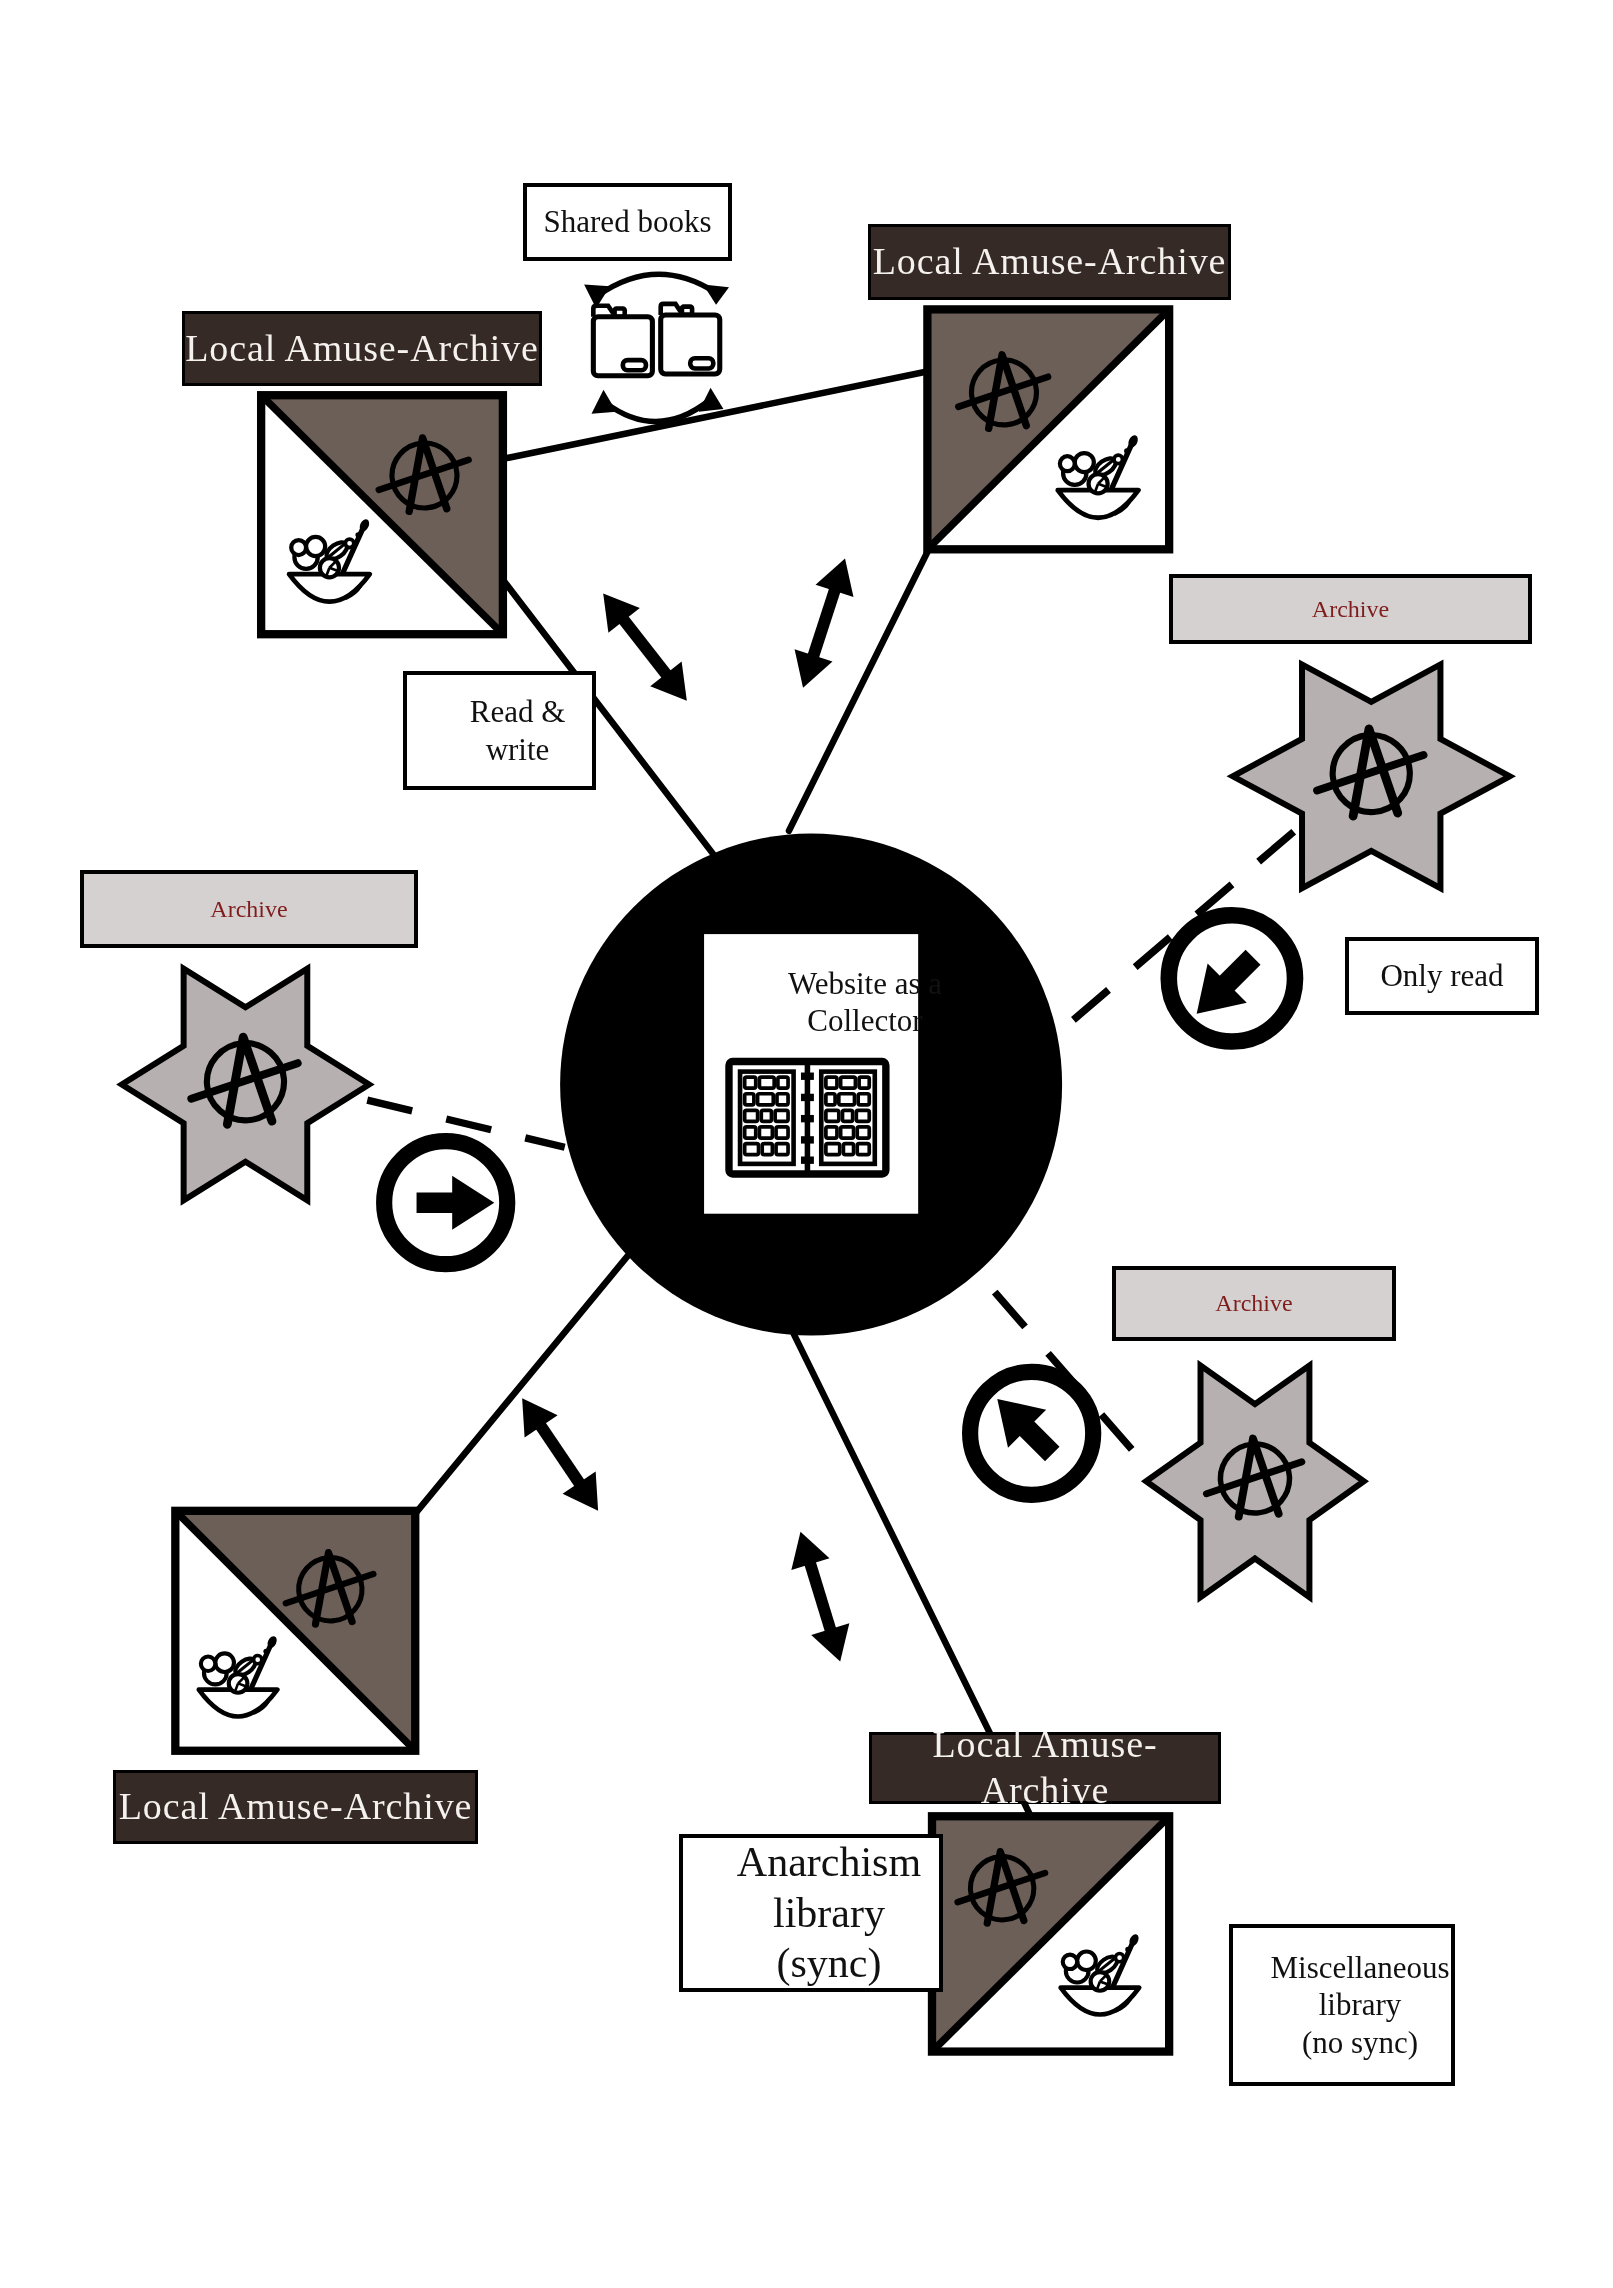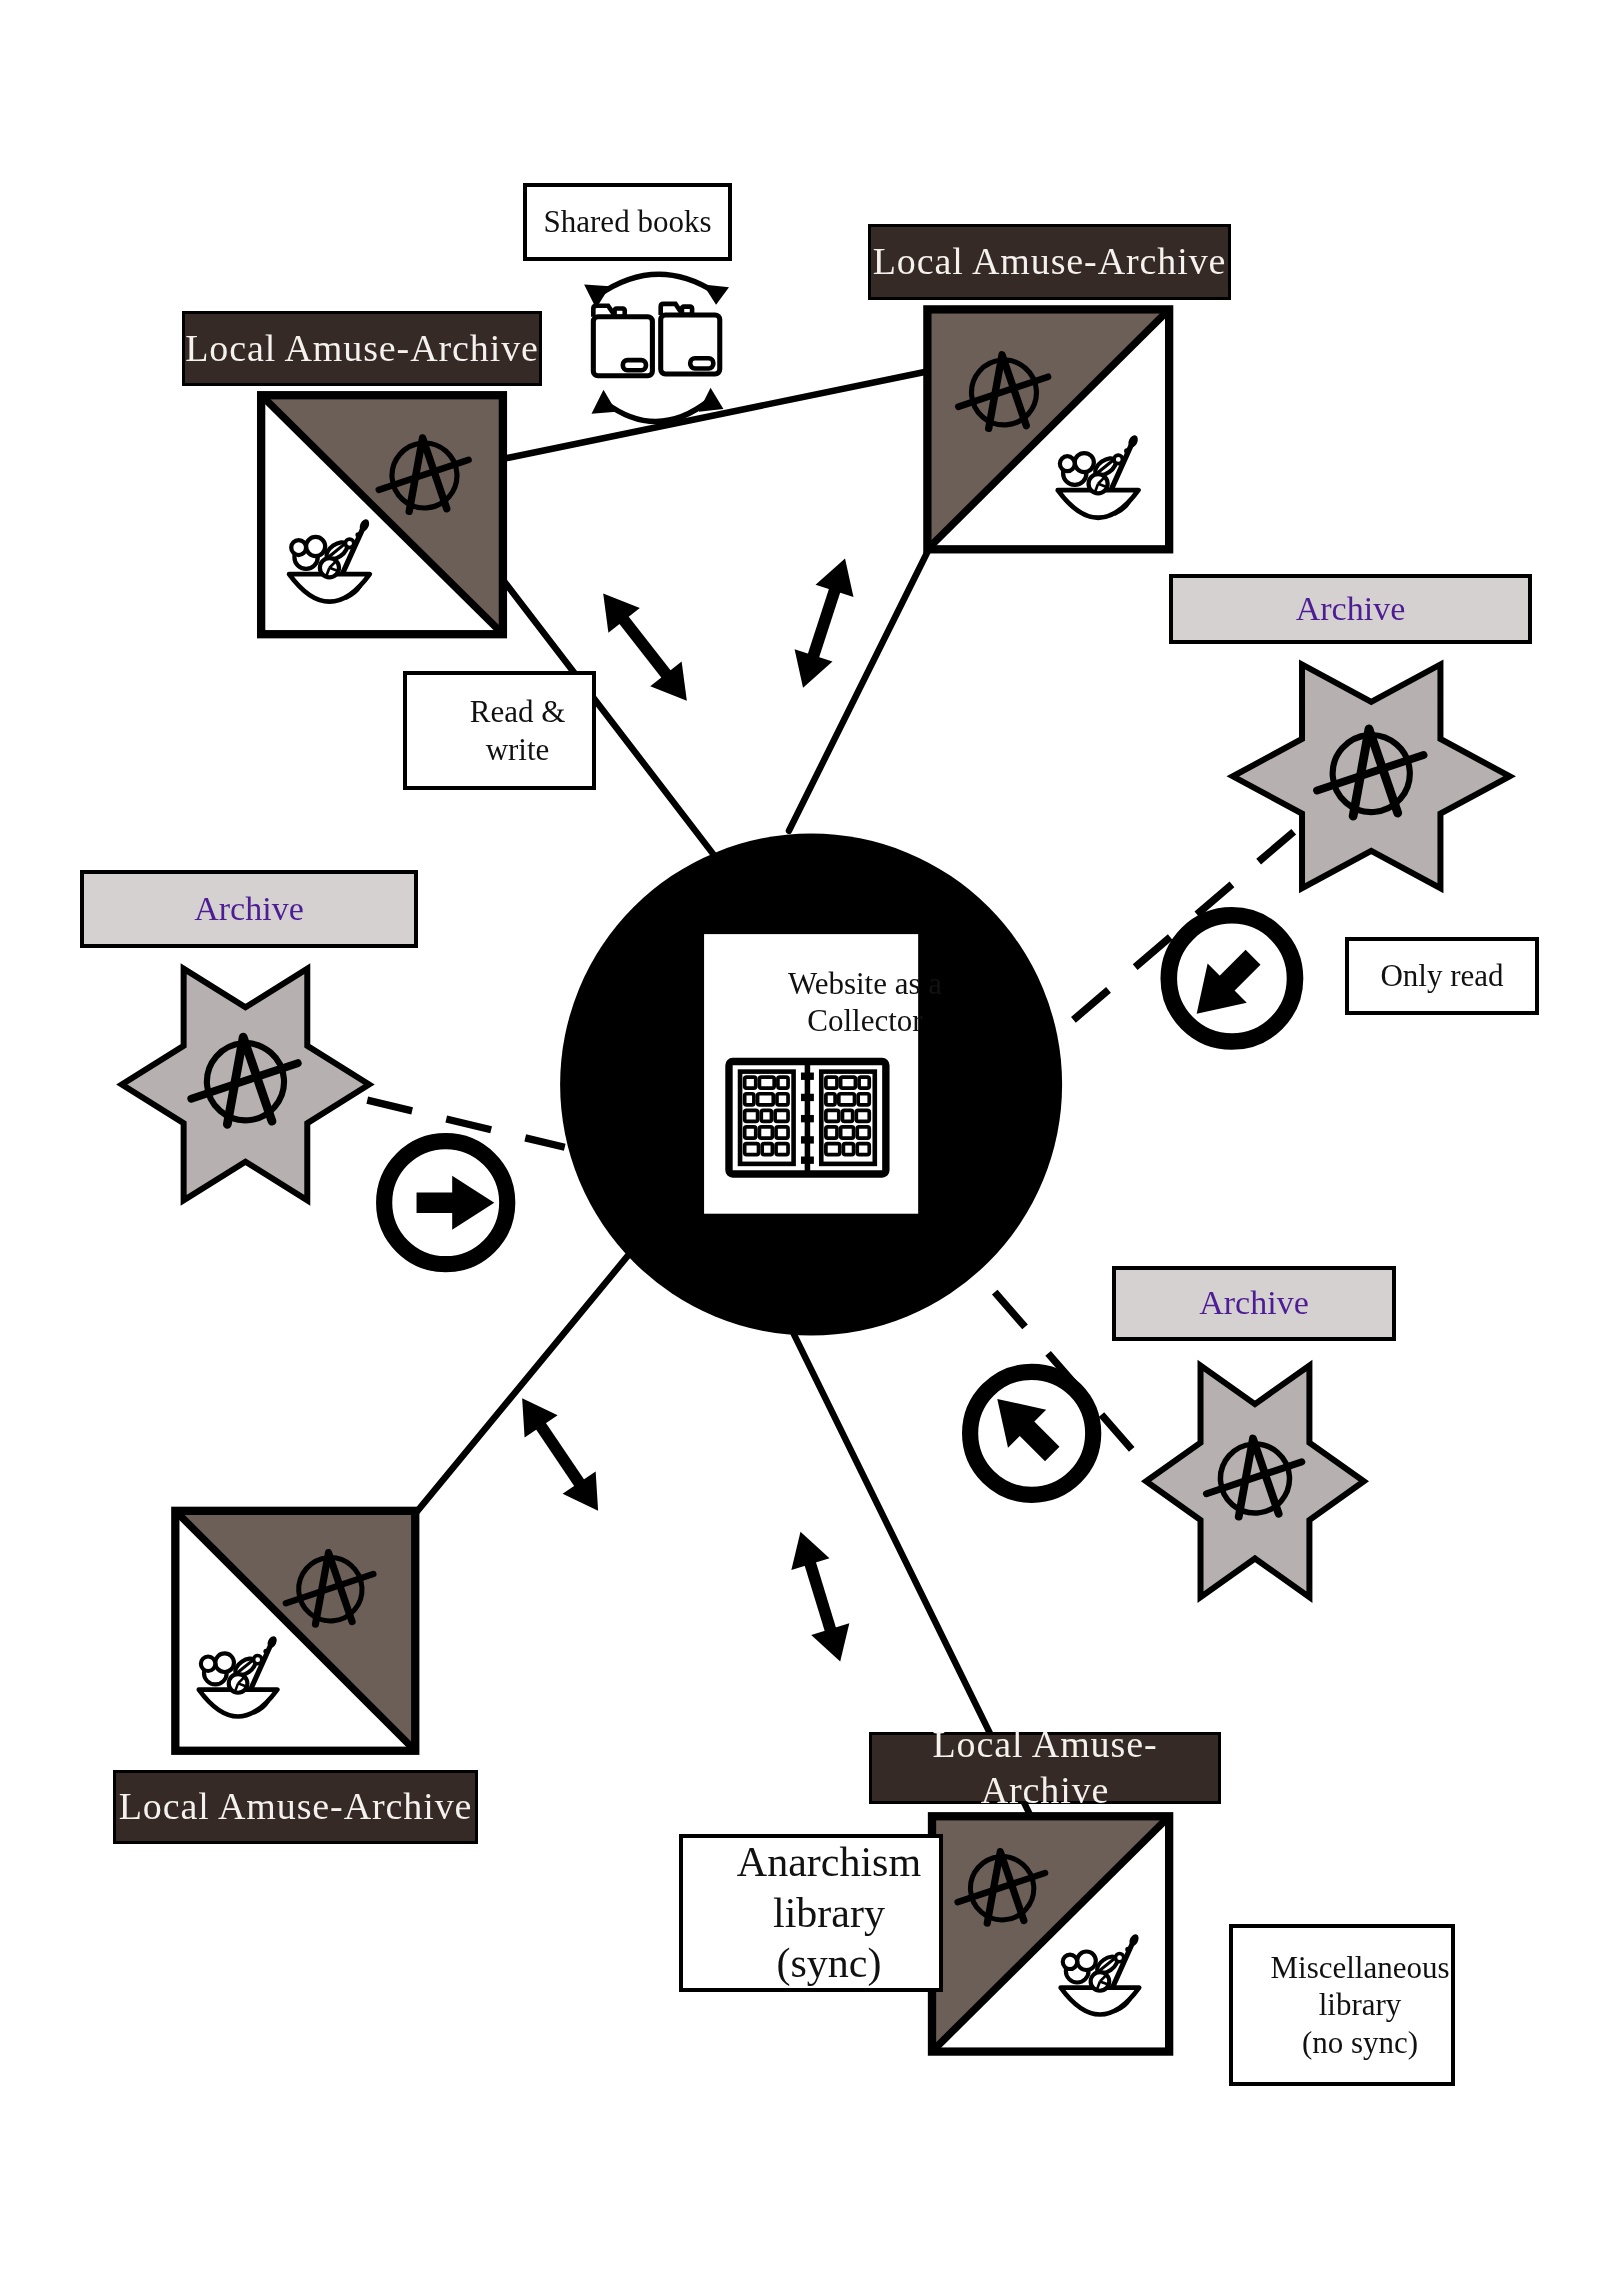--- a/index.html
+++ b/index.html
@@ -15,21 +15,21 @@
   }
   html,body{margin:0;padding:0;}
   body{width:1613px;height:2289px;background:var(--background);
        font-family:"Liberation Serif", serif;color:var(--text);}
   .stage{position:absolute;left:0;top:0;width:1613px;height:2289px;overflow:hidden;}
   svg.underlay{position:absolute;left:0;top:0;}
   .lbl{position:absolute;display:flex;align-items:center;justify-content:center;
        text-align:center;box-sizing:border-box;line-height:1.2;}
   .dark{background:var(--dark-label-bg);color:var(--text-on-dark);
         border:3.7px solid #000;font-size:38px;letter-spacing:0.9px;}
-  .light{background:var(--archive-label-bg);color:#4c1d95;border:4.6px solid #000;font-size:34px;}
+  .light{background:var(--archive-label-bg);color:#7f1d1d;border:4.6px solid #000;font-size:24px;}
   .white{background:#fff;border:4.6px solid #000;font-size:31px;color:var(--text);}
   .plain{background:transparent;border:none;font-size:31px;color:var(--text);}
   .pre{white-space:pre-line;margin-left:36px;}
   
   .cline{stroke:var(--line);stroke-width:7;stroke-linecap:round;fill:none;}
   .dline{stroke:var(--line);stroke-width:8;stroke-linecap:butt;fill:none;stroke-dasharray:50 38;}
   .sqborder{fill:none;stroke:#000;stroke-width:9;}
   .sqbase{fill:#fff;}
   .tri{fill:var(--square-triangle);}
   .star-poly{fill:var(--star-fill);stroke:#000;stroke-width:6;stroke-linejoin:miter;}

